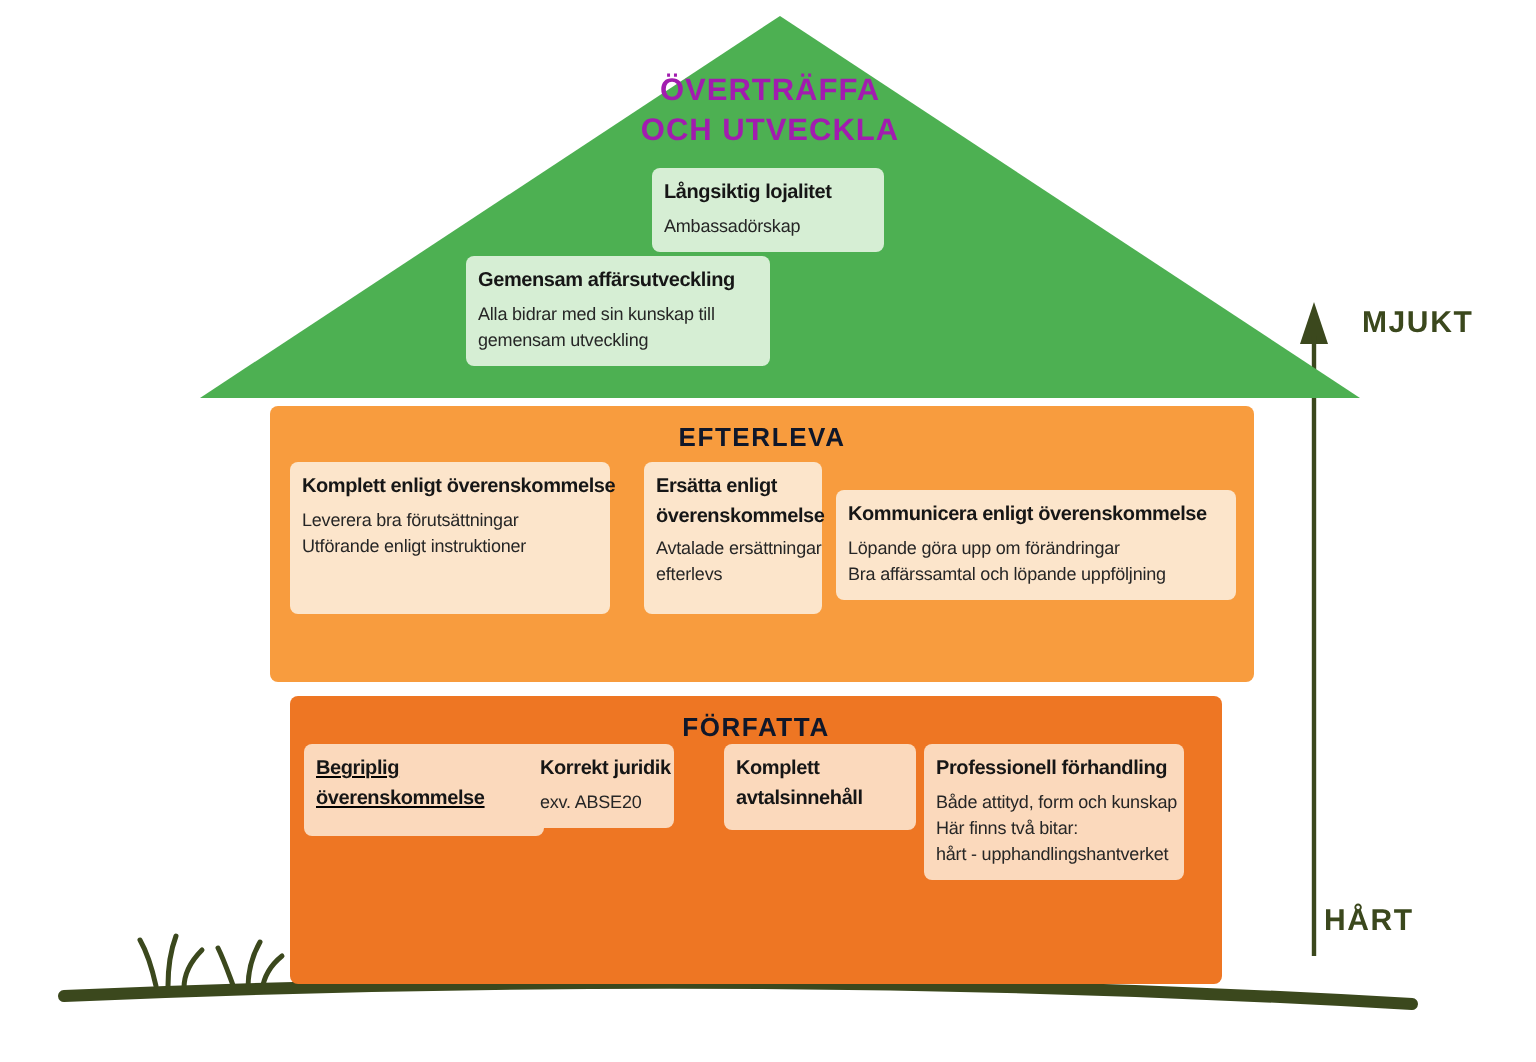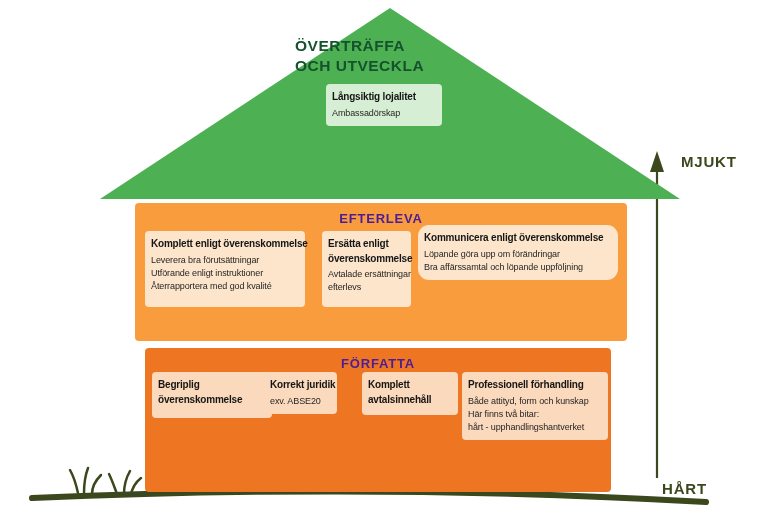--- a/index.html
+++ b/index.html
@@ -8,28 +8,28 @@
   .canvas { position:relative; width:768px; height:531px; background:#ffffff; overflow:hidden; }
 
   .roof-triangle {
     position:absolute; left:100px; top:8px; width:580px; height:191px;
     background:var(--roof-green,#4db052);
     clip-path:polygon(50% 0, 100% 100%, 0 100%);
     z-index:1;
   }
   .roof-title {
     position:absolute; left:295px; top:36px; width:180px; z-index:2;
-    color:#14532d; font-weight:bold; font-size:15.5px;
+    text-align:center; color:#a21caf; font-weight:bold; font-size:15.5px;
     letter-spacing:.5px; line-height:1.3;
   }
 
   .band { position:absolute; border-radius:4px; z-index:1; }
   .band-middle { left:135px; top:203px; width:492px; height:138px; background:var(--middle-orange,#f89c3e); }
   .band-bottom { left:145px; top:348px; width:466px; height:144px; background:var(--bottom-orange,#ee7623); }
-  .band-title { text-align:center; color:#4c1d95; font-weight:bold; font-size:13px; letter-spacing:.8px; padding-top:8px; }
+  .band-title { text-align:center; color:#0f172a; font-weight:bold; font-size:13px; letter-spacing:.8px; padding-top:8px; }
 
   .card { position:absolute; border-radius:4px; padding:6px 6px; z-index:2; }
   .card-green  { background:var(--roof-card,#d6eed4); }
   .card-middle { background:var(--middle-card,#fce5cb); }
   .card-bottom { background:var(--bottom-card,#fbd9bc); }
   .card .t { font-weight:bold; font-size:10px; color:#161616; line-height:1.45; letter-spacing:-.2px; white-space:nowrap; margin-bottom:2px; }
   .card.wrap .t { white-space:normal; }
   .card .l { font-size:9px; color:#262626; line-height:1.45; letter-spacing:-.1px; white-space:nowrap; }
 
   .axis-label { position:absolute; color:var(--olive,#3b481d); font-weight:bold; font-size:15px; letter-spacing:.8px; z-index:2; }
@@ -51,75 +51,79 @@
       <path d="M124 54 C124 45 126 38 130 31"></path>
       <path d="M131 55 C132 48 136 42 141 38"></path>
     </g>
   </svg>
 
   <svg class="svg-arrow" style="left:644px;top:148px;" width="26" height="340" viewBox="0 0 26 340">
     <polygon points="13,3 6,24 20,24" fill="#3b481d"></polygon>
     <line x1="13" y1="20" x2="13" y2="330" stroke="#3b481d" stroke-width="2.2"></line>
   </svg>
   <div class="axis-label" style="left:681px;top:153px;">MJUKT</div>
-  <div class="axis-label" style="left:662px;top:480px;">HÅRT</div>
+  <div class="axis-label" style="left:662px;top:452px;">HÅRT</div>
 
   <div class="roof-triangle"></div>
   <div class="roof-title">
     <div>ÖVERTRÄFFA</div>
     <div>OCH UTVECKLA</div>
   </div>
 
   <div class="card card-green" style="left:326px;top:84px;width:116px;">
     <div class="t">Långsiktig lojalitet</div>
     <div class="l">Ambassadörskap</div>
   </div>
 
+  <div class="card card-green" style="left:233px;top:128px;width:152px;">
+    <div class="t">Gemensam affärsutveckling</div>
+    <div class="l">Alla bidrar med sin kunskap till</div>
+    <div class="l">gemensam utveckling</div>
+  </div>
 
 
   <div class="band band-middle">
     <div class="band-title">EFTERLEVA</div>
   </div>
 
   <div class="card card-middle" style="left:145px;top:231px;width:160px;min-height:76px;">
     <div class="t">Komplett enligt överenskommelse</div>
     <div class="l">Leverera bra förutsättningar</div>
     <div class="l">Utförande enligt instruktioner</div>
-    <div class="l">Återrapportera med god kvalité</div>
   </div>
 
   <div class="card card-middle wrap" style="left:322px;top:231px;width:89px;min-height:76px;">
     <div class="t">Ersätta enligt överenskommelse</div>
     <div class="l">Avtalade ersättningar</div>
     <div class="l">efterlevs</div>
   </div>
 
-  <div class="card card-middle" style="left:418px;top:225px;width:200px;border-radius:11px;">
+  <div class="card card-middle" style="left:418px;top:245px;width:200px;">
     <div class="t">Kommunicera enligt överenskommelse</div>
     <div class="l">Löpande göra upp om förändringar</div>
     <div class="l">Bra affärssamtal och löpande uppföljning</div>
   </div>
 
   <div class="band band-bottom">
     <div class="band-title">FÖRFATTA</div>
   </div>
 
-  <div class="card card-bottom wrap" style="left:152px;top:372px;width:120px;min-height:46px;">
+  <div class="card card-bottom wrap" style="left:152px;top:372px;width:120px;min-height:46px;text-decoration:underline;">
     <div class="t">Begriplig överenskommelse</div>
   </div>
 
   <div class="card card-bottom" style="left:264px;top:372px;width:73px;min-height:42px;">
     <div class="t">Korrekt juridik</div>
     <div class="l">exv. ABSE20</div>
   </div>
 
   <div class="card card-bottom wrap" style="left:362px;top:372px;width:96px;min-height:42px;">
     <div class="t">Komplett avtalsinnehåll</div>
   </div>
 
-  <div class="card card-bottom" style="left:462px;top:372px;width:146px;">
+  <div class="card card-bottom" style="left:462px;top:372px;width:130px;">
     <div class="t">Professionell förhandling</div>
     <div class="l">Både attityd, form och kunskap</div>
     <div class="l">Här finns två bitar:</div>
     <div class="l">hårt - upphandlingshantverket</div>
   </div>
 
 </div>
 
 </body></html>

